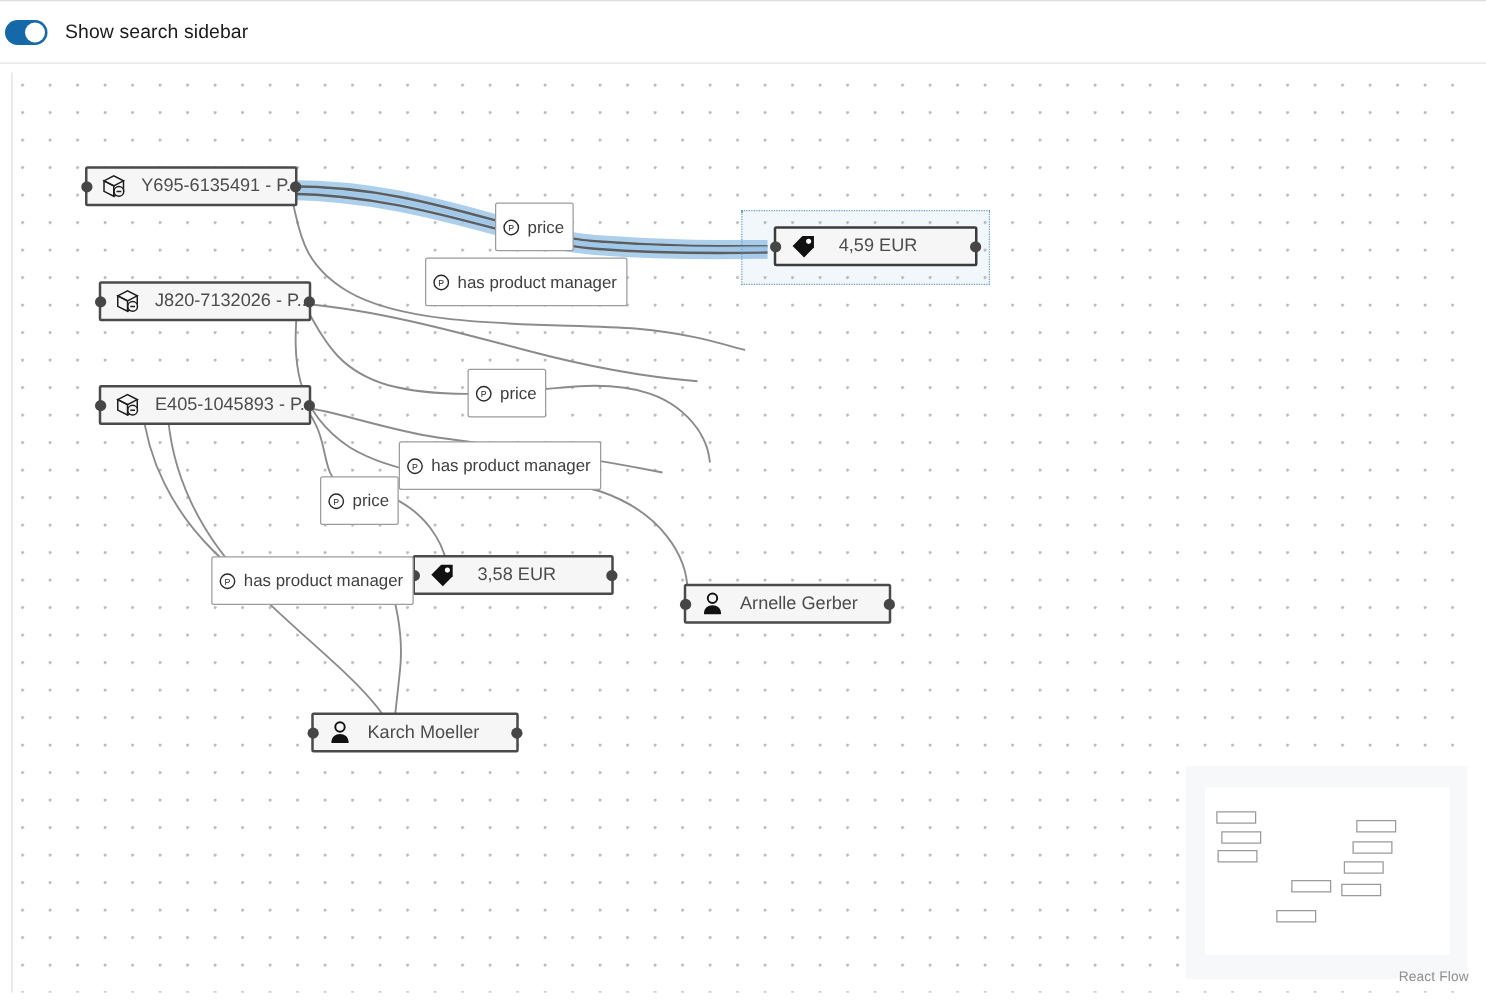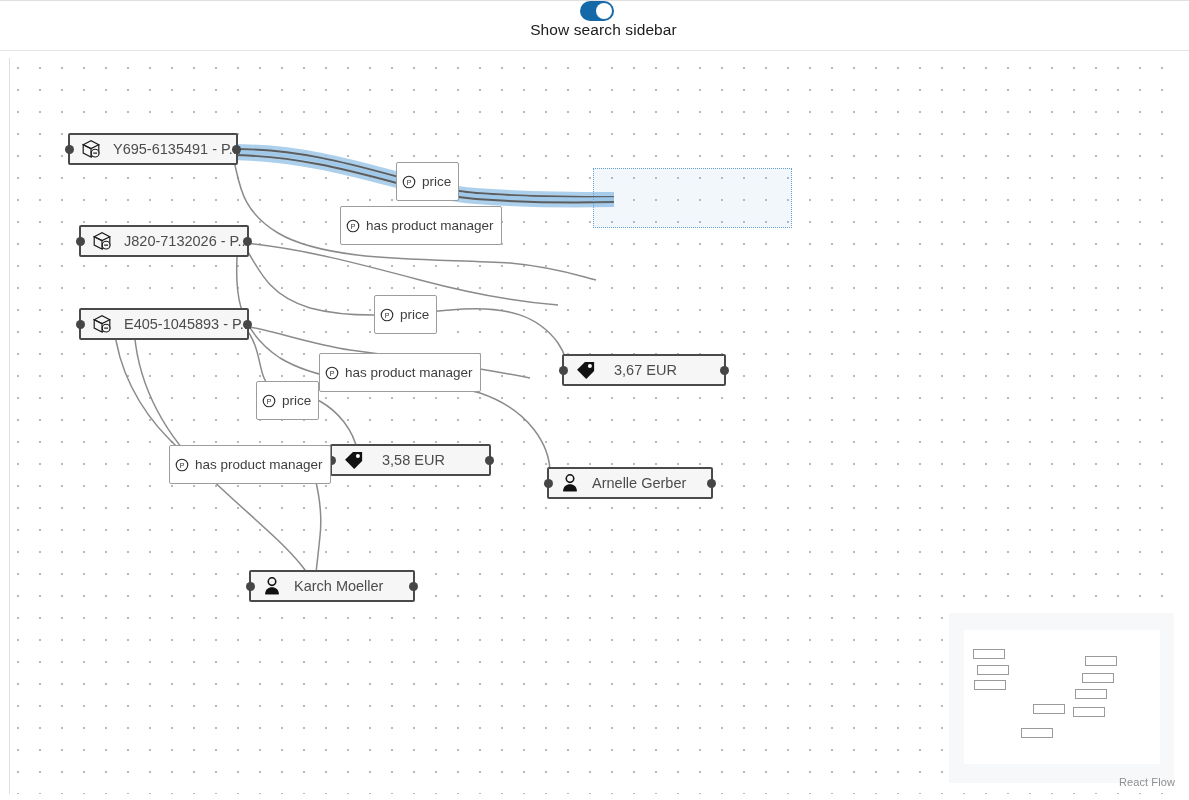--- a/index.html
+++ b/index.html
@@ -14,21 +14,20 @@
 
   
   #topbar {
     position: absolute; left: 0; top: 0;
     width: 1189px; height: 51px;
     background: #ffffff;
     border-top: 1px solid #e0e0e0;
     border-bottom: 1px solid #e4e4e4;
     display: flex; align-items: center;
     padding-left: 4px;
-    flex-direction: column;
   }
   .switch {
     position: relative;
     width: 34px; height: 20px;
     border-radius: 10px;
     background: #1669a8;
     flex: 0 0 auto;
     cursor: pointer;
   }
   .switch .knob {
@@ -211,32 +210,32 @@
         <path d="M3.5 7.3 V16.4 L12 20.7 V11.6 Z"></path>
         <path d="M20.5 7.3 V16.4 L12 20.7"></path>
         <circle cx="16.5" cy="16.5" r="4.2" fill="#f6f6f6"></circle>
         <path d="M14.4 16.5 H18.6"></path>
       </svg>
     </span>
     <span class="lbl">E405-1045893 - P...</span>
     <span class="handle r"></span>
   </div>
 
-
-  <div class="node value" style="left:552px; top:296px; width:164px;">
+  <div class="node value" style="left:609px; top:123px; width:163px; border-color:#3b3b3b;">
     <span class="handle l"></span>
     <span class="ico">
       <svg width="23" height="23" viewBox="0 0 24 24">
         <path d="M3.2 11.2 L11.4 3 L21 3 L21 12.6 L12.8 20.8 Z" fill="#111111"></path>
         <circle cx="16.6" cy="7.4" r="2.1" fill="#ffffff"></circle>
       </svg>
     </span>
-    <span class="lbl">3,67 EUR</span>
-    <span class="handle r"></span>
-  </div>
+    <span class="lbl">4,59 EUR</span>
+    <span class="handle r"></span>
+  </div>
+
 
   <div class="node value" style="left:320px; top:386px; width:161px;">
     <span class="handle l"></span>
     <span class="ico">
       <svg width="23" height="23" viewBox="0 0 24 24">
         <path d="M3.2 11.2 L11.4 3 L21 3 L21 12.6 L12.8 20.8 Z" fill="#111111"></path>
         <circle cx="16.6" cy="7.4" r="2.1" fill="#ffffff"></circle>
       </svg>
     </span>
     <span class="lbl">3,58 EUR</span>

